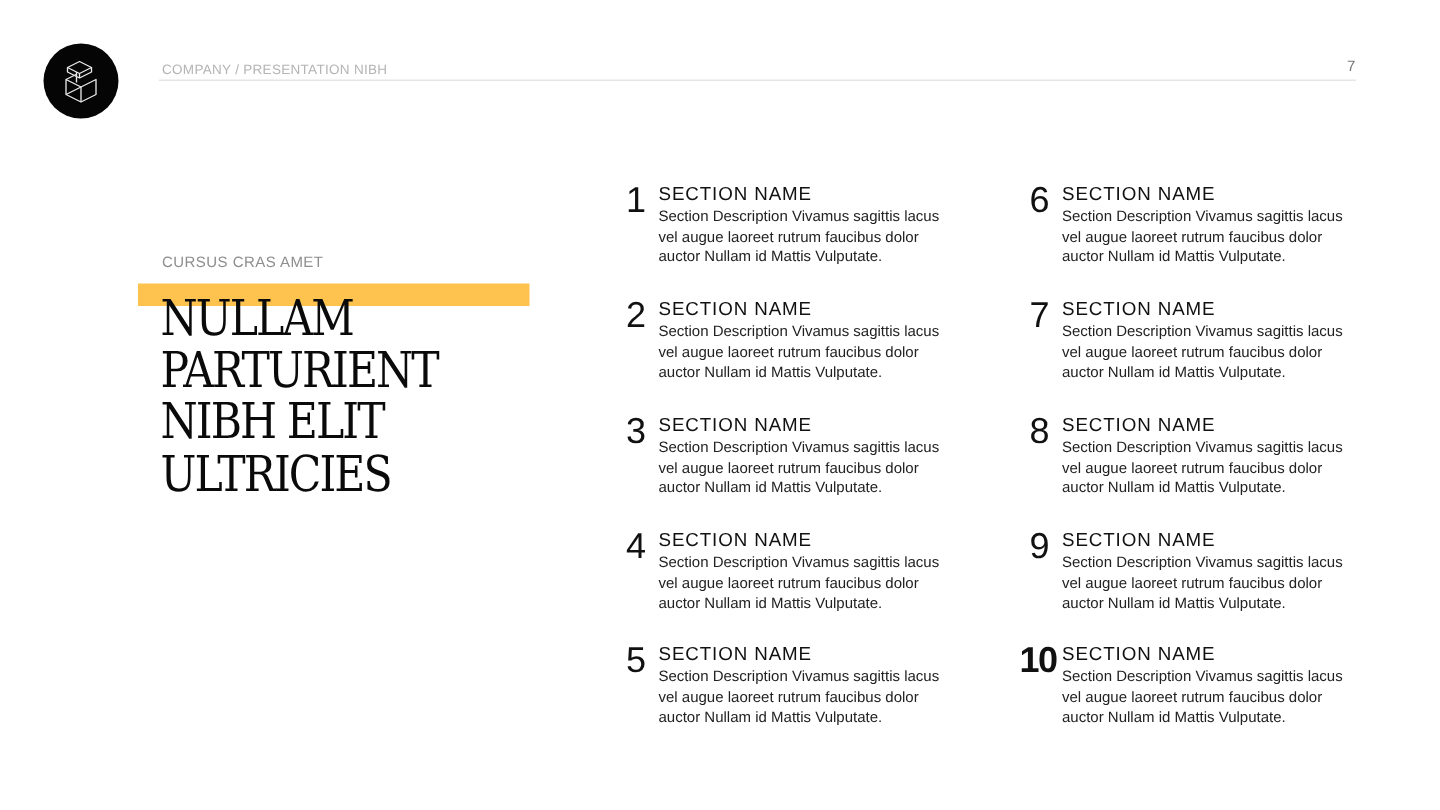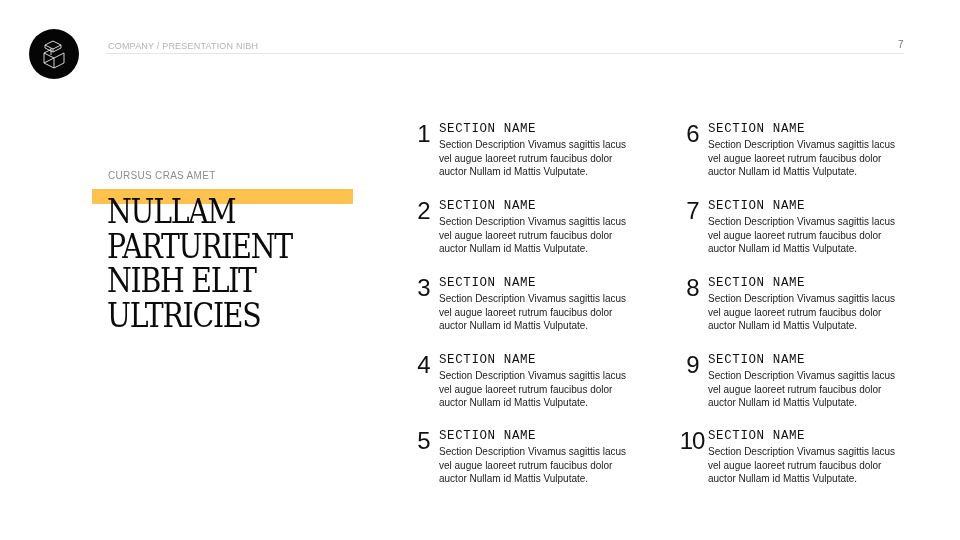--- a/index.html
+++ b/index.html
@@ -7,22 +7,22 @@
     .logo { position: absolute; left: 29px; top: 29px; width: 50px; height: 50px; border-radius: 50%; background: #050505; display: flex; align-items: center; justify-content: center; }
     .header-text { position: absolute; left: 108px; top: 41px; font-size: 9px; letter-spacing: 0.2px; color: #b4b4b4; }
     .header-rule { position: absolute; left: 106px; top: 53px; width: 798px; height: 1px; background: #e6e6e6; }
     .page-num { position: absolute; left: 898px; top: 39px; font-size: 10px; color: #777; }
     .kicker { position: absolute; left: 108px; top: 170px; font-size: 10px; letter-spacing: 0.3px; color: #8e8e8e; }
     .highlight-bar { position: absolute; left: 92px; top: 189px; width: 261px; height: 15px; background: #fec34e; }
     .title { position: absolute; left: 107px; top: 195px; font-family: "DejaVu Serif", "Liberation Serif", serif; font-size: 33px; line-height: 34.5px; letter-spacing: -1.5px; transform: scaleX(0.86); transform-origin: left top; color: #0a0a0a; margin: 0; font-weight: normal; }
     .title div { white-space: nowrap; }
     .section { position: absolute; width: 250px; }
     .section .num { position: absolute; left: 0; top: 0; width: 26px; text-align: center; font-size: 24px; line-height: 26px; color: #111; font-weight: normal; }
-    .section .num.wide { left: -5px; width: 34px; letter-spacing: -1px; }
-    .section .name { position: absolute; left: 28px; top: 1px; font-size: 12.5px; letter-spacing: 0.6px; color: #111; white-space: nowrap; font-family: Liberation Mono, monospace; }
+    .section .num.wide { left: -5px; width: 34px; letter-spacing: -1px; font-weight: bold; }
+    .section .name { position: absolute; left: 28px; top: 1px; font-size: 12.5px; letter-spacing: 0.6px; color: #111; white-space: nowrap; }
     .section .desc { position: absolute; left: 28px; top: 17px; width: 196px; font-size: 10px; line-height: 13.5px; color: #222; }
   </style>
 </head>
 <body>
 
 <div class="logo">
   <svg width="28" height="30" viewBox="0 0 28 30" fill="none" stroke="#e8e8e8" stroke-width="0.9" stroke-linejoin="round">
     <polygon points="5,6 13,2 21,6 13,10"></polygon>
     <polyline points="5,6 5,9 13,13 21,9 21,6"></polyline>
     <polyline points="13,10 13,13"></polyline>

